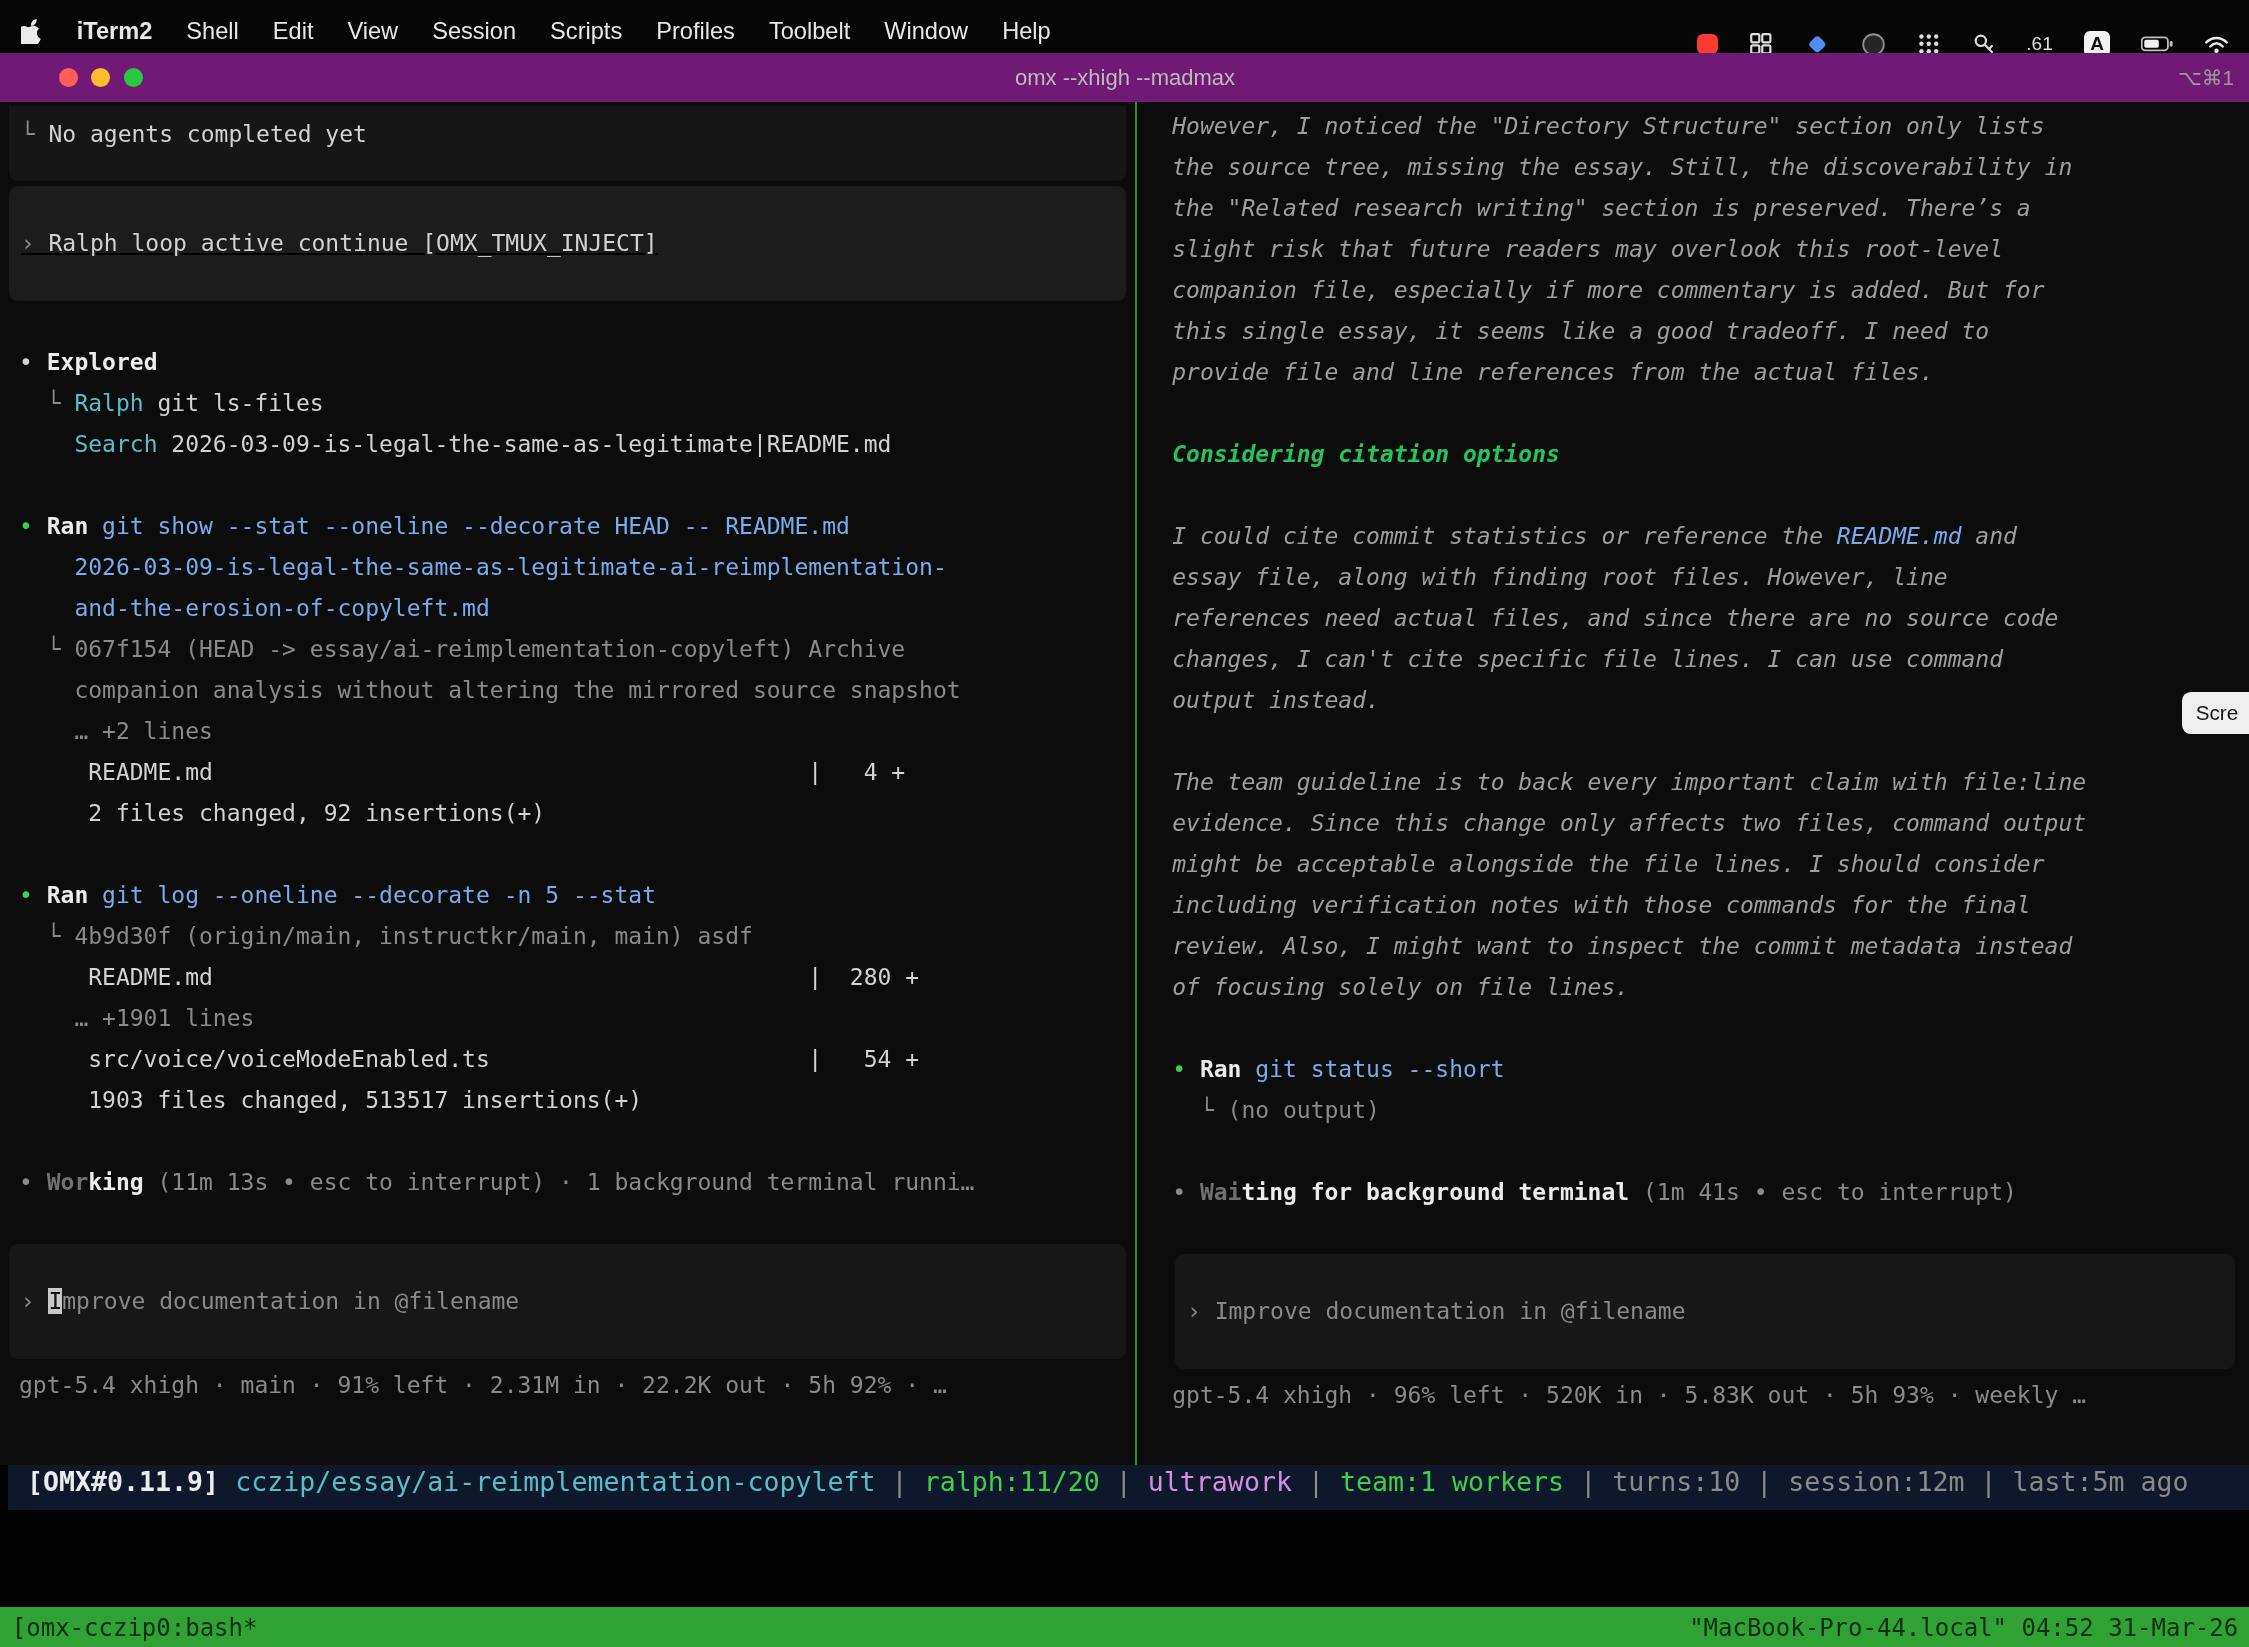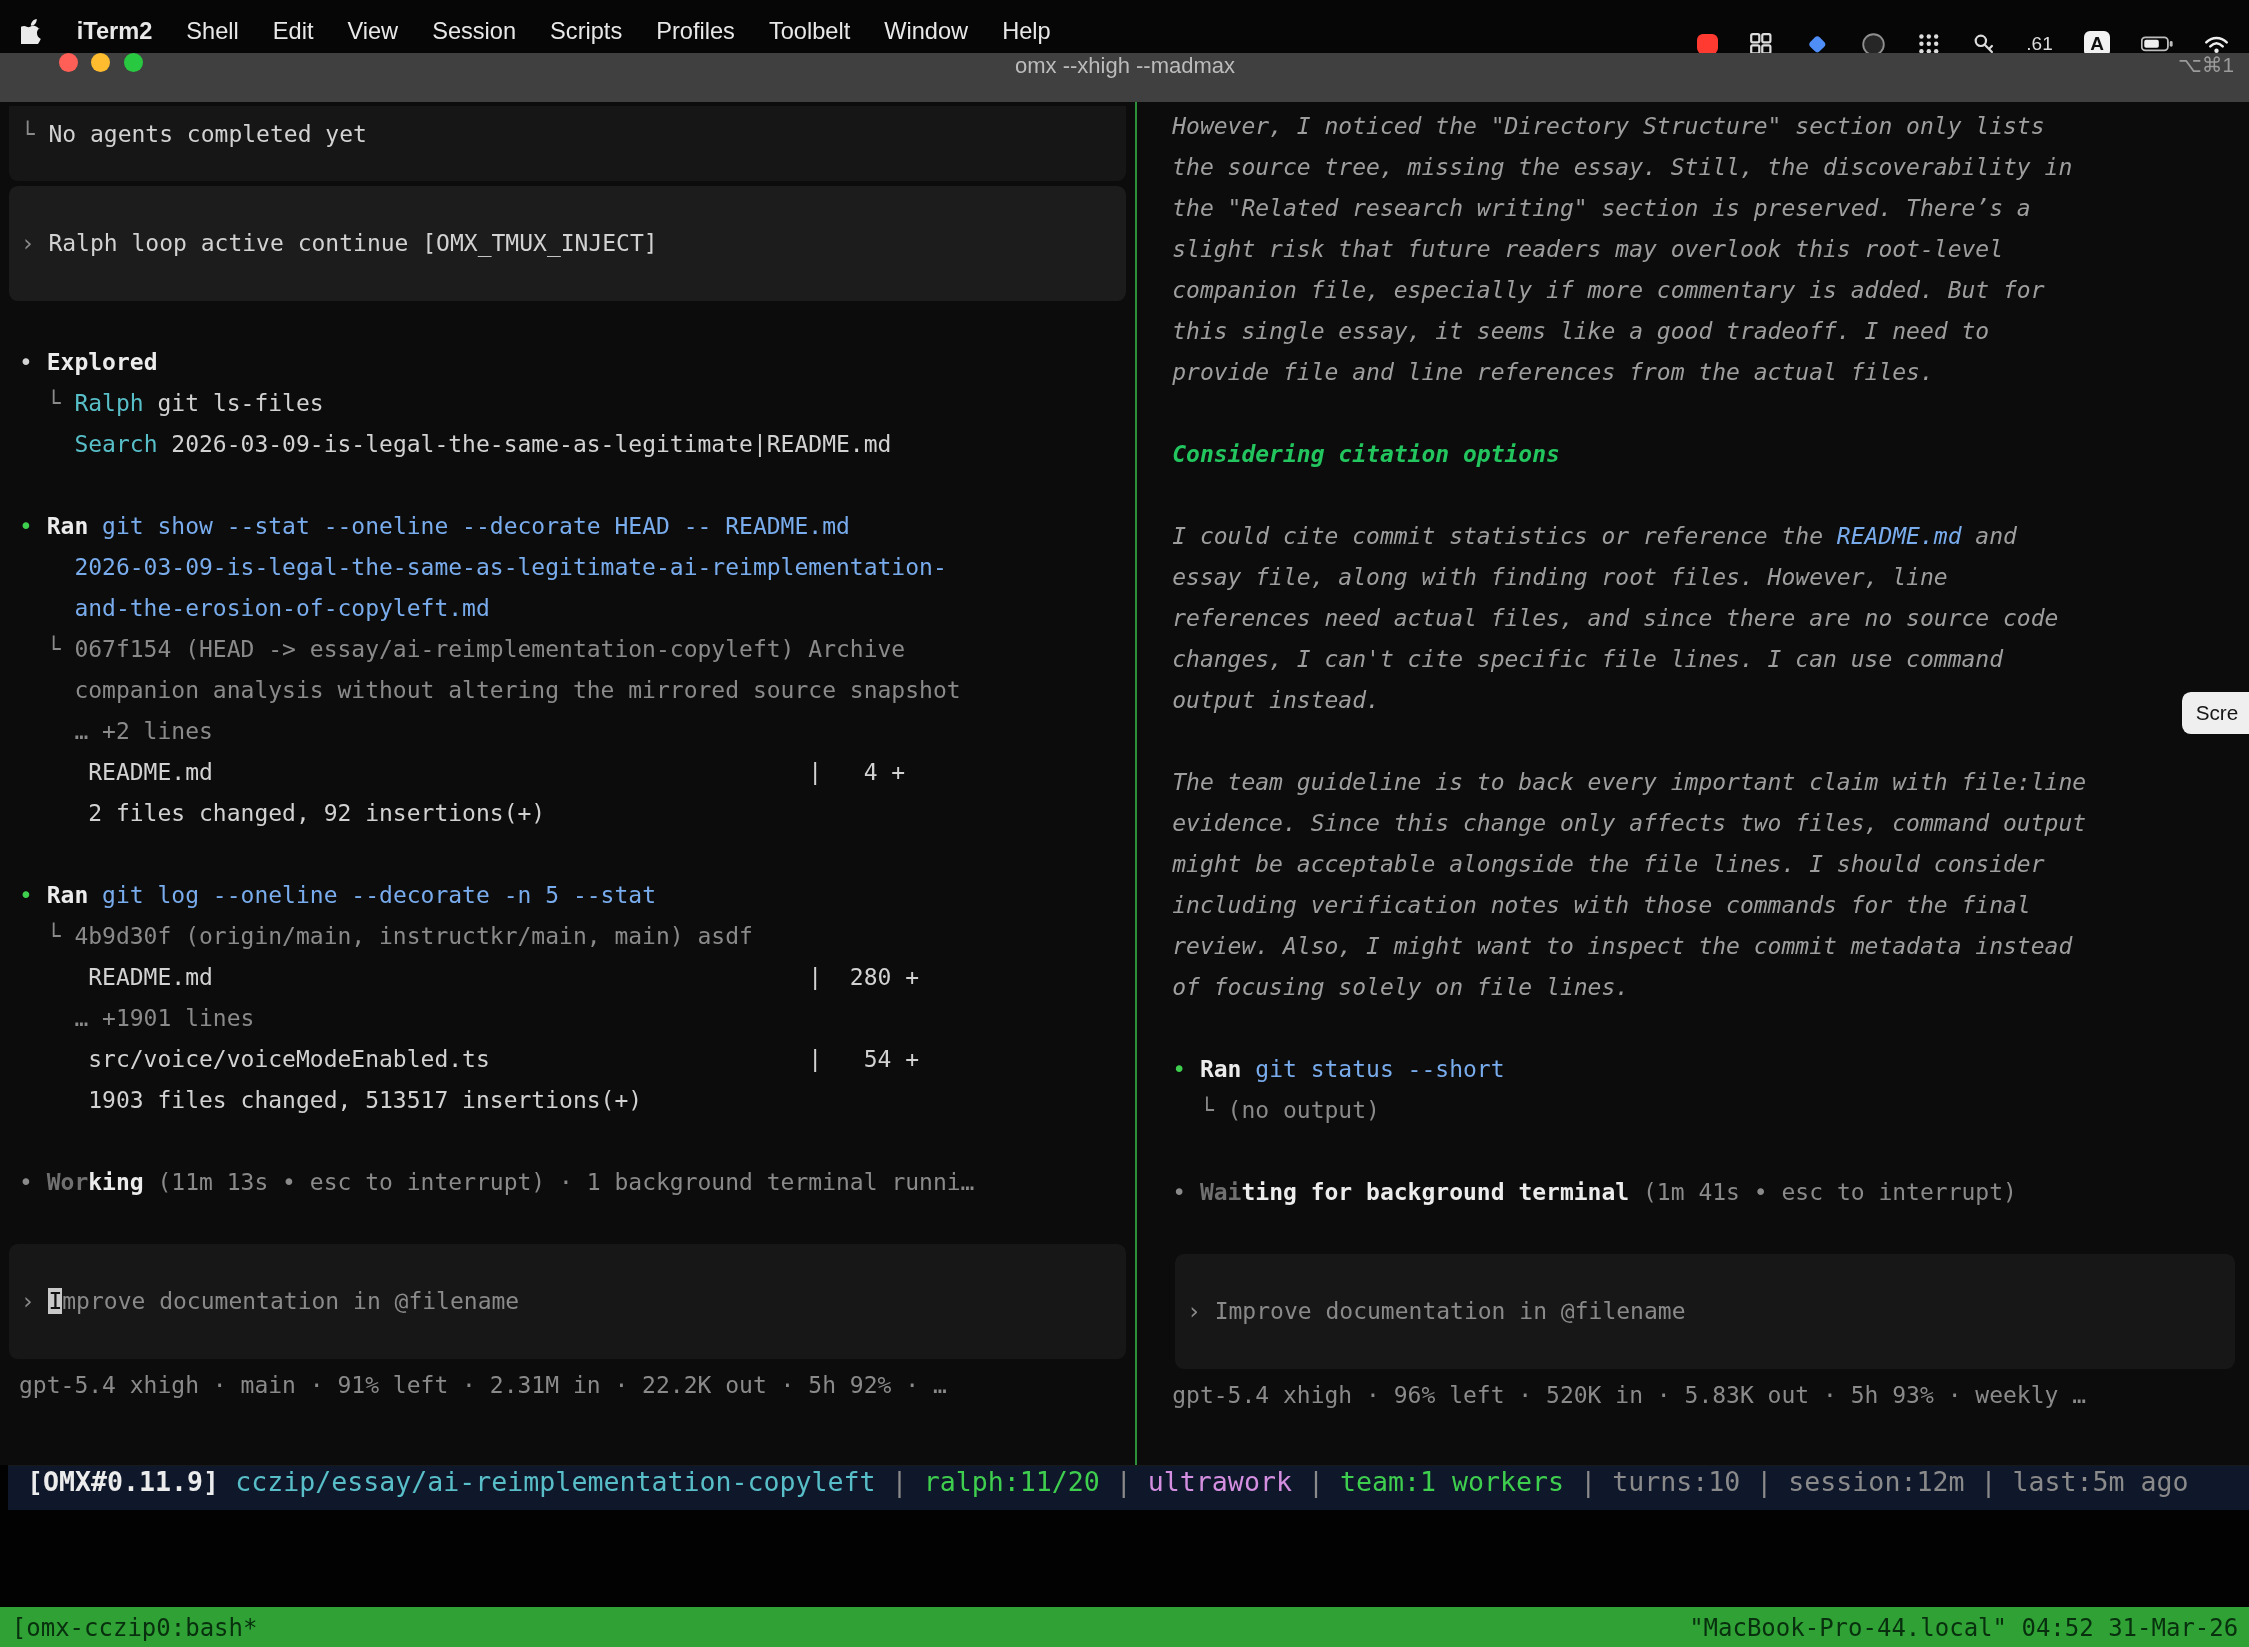--- a/index.html
+++ b/index.html
@@ -12,22 +12,22 @@
   .mitem{white-space:nowrap;}
   .mitem.app{font-weight:bold;}
   .micons{margin-left:auto;display:flex;align-items:center;gap:31px;margin-top:26px;}
   .micon{display:flex;align-items:center;justify-content:center;}
   .rec-square{width:20.7px;height:20.7px;border-radius:5.9px;background:#ff3a30;}
   .a-box{width:26.6px;height:26.6px;border-radius:5.9px;background:#f2f2f2;color:#111;
     font:bold 19px "Liberation Sans",sans-serif;display:flex;align-items:center;justify-content:center;}
   .batt-text{font:19px "Liberation Sans",sans-serif;color:#dcdcdc;}
 
   
-  .titlebar{position:absolute;top:53px;left:0;right:0;height:49px;background:#404040;
-    border-bottom:0.7px solid #000;display:flex;padding-left:40px;}
+  .titlebar{position:absolute;top:53px;left:0;right:0;height:49px;background:#701a75;
+    border-bottom:0.7px solid #000;display:flex;align-items:center;padding-left:40px;}
   .lights{display:flex;gap:13.3px;padding-left:19px;z-index:2;}
   .light{width:19px;height:19px;border-radius:50%;}
   .light.red{background:#ff5f57;}
   .light.yellow{background:#febc2e;}
   .light.green{background:#28c840;}
   .wtitle{position:absolute;left:0;right:0;text-align:center;color:#bcbcbc;
     font:22px "Liberation Sans",sans-serif;}
   .wshortcut{margin-left:auto;padding-right:16px;color:#9b9b9b;
     font:20.7px "Liberation Sans",sans-serif;z-index:2;}
 
@@ -35,21 +35,21 @@
   .term{position:absolute;top:102px;left:0;right:0;height:1363px;background:#0c0c0c;
     display:flex;font-family:"DejaVu Sans Mono",monospace;overflow:hidden;}
   .pane{overflow:hidden;box-sizing:border-box;}
   .pane-left{width:1135px;padding-top:4.4px;}
   .divider{width:2.2px;background:#2c8f3a;}
   .pane-right{flex:1;padding:4.4px 5.9px 0 35px;}
 
   .tline{white-space:pre;height:41px;line-height:41px;font-size:23px;color:#d2d2d2;overflow:hidden;}
 
   .block-topcard{background:#161616;margin:0 8.9px 4.4px;border-radius:0 0 8.9px 8.9px;padding:7.4px 11.8px 26.6px;}
-  .block-card{background:#1c1c1c;margin:0 8.9px;border-radius:8.9px;padding:37px 11.8px;}
+  .block-card{background:#1c1c1c;margin:0 8.9px;border-radius:8.9px;padding:37px 11.8px;text-decoration:underline;}
   .block-lines{padding:0 3px 0 19px;}
   .pane-right .block-lines{padding-left:0;}
   .block-input{background:#171717;margin:41px 8.9px 0;border-radius:8.9px;padding:37px 11.8px;}
   .pane-right .block-input{margin-left:3px;}
   .block-status{padding:5.9px 3px 0 19px;}
   .pane-right .block-status{padding-left:0;}
 
   
   .s-w{color:#d2d2d2;}
   .s-wb{color:#ececec;font-weight:bold;}

